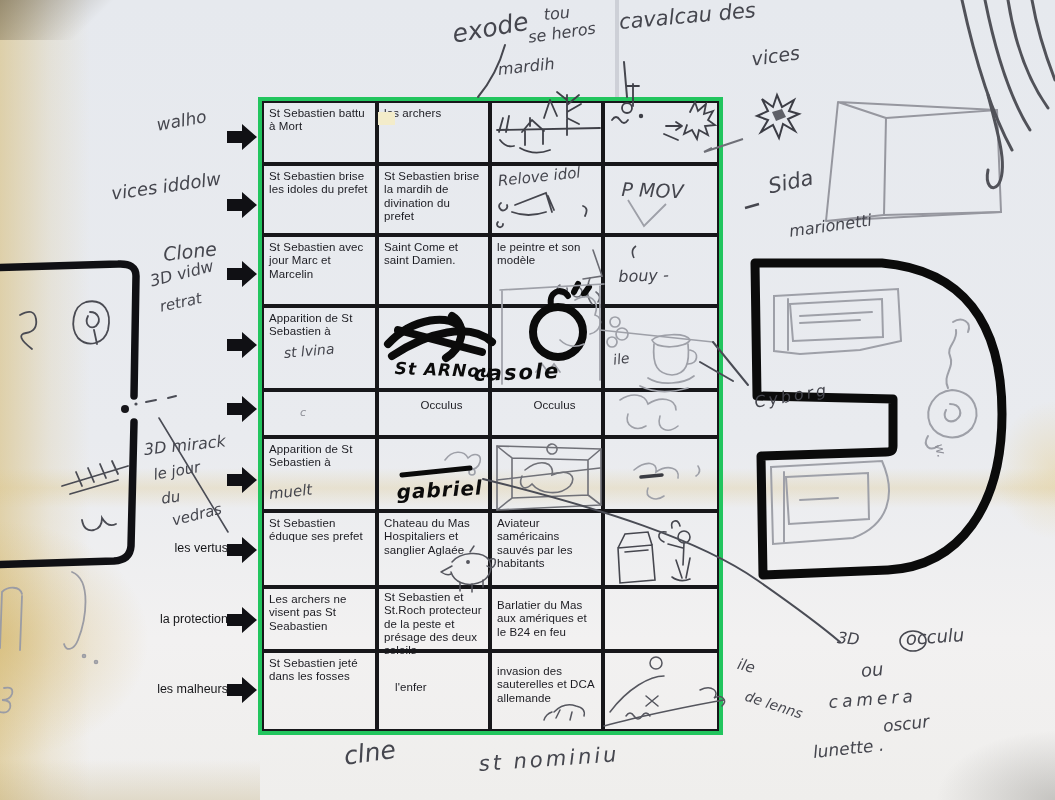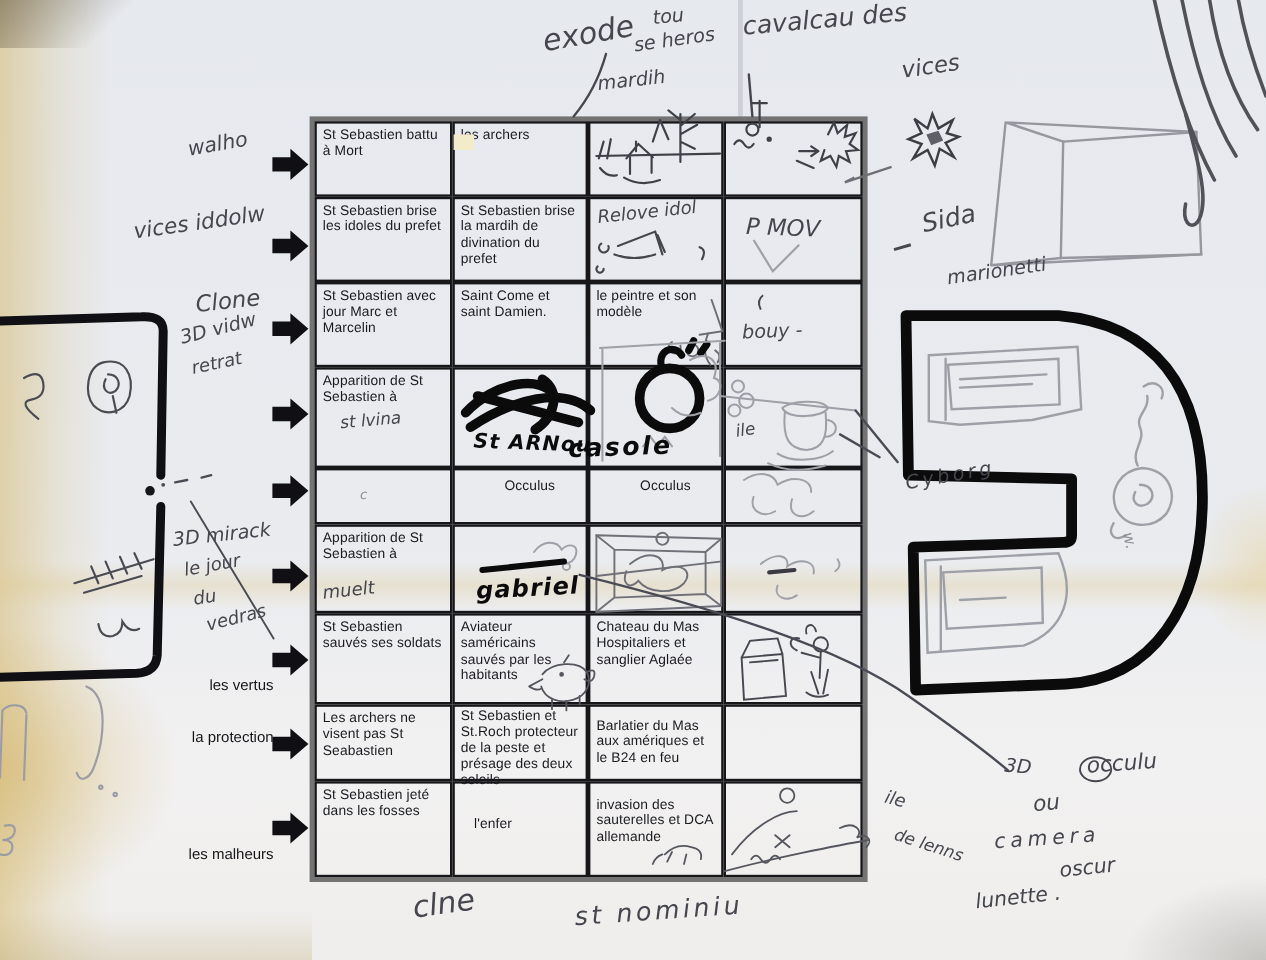--- a/index.html
+++ b/index.html
@@ -22,33 +22,33 @@
     background:radial-gradient(ellipse at 100% 50%,rgba(228,202,132,.4),transparent 70%);}
   .sh-br{right:0;bottom:0;width:120px;height:70px;
     background:radial-gradient(ellipse at 100% 100%,rgba(120,118,112,.35),transparent 70%);}
   .sh-bl{left:0;bottom:0;width:260px;height:40px;
     background:linear-gradient(0deg,rgba(190,170,120,.30),transparent);}
 
   
   .grid{position:absolute;left:258px;top:97px;display:grid;z-index:2;
         grid-template-columns:115px 113px 113px 116px;
         grid-template-rows:63px 71px 71px 84px 47px 74px 76px 64px 80px;
-        border:4px solid #737373;}
+        border:4px solid #22c55e;}
   .cell{border:2px solid #17171a;position:relative;box-sizing:border-box;}
   .pt{display:block;padding:4px 5px;font-size:11.5px;line-height:1.16;
       color:#1b1b21;letter-spacing:.1px;}
   .center{ text-align:center;padding-top:7px;margin-left:16px;}
 
   
   .t{position:absolute;white-space:nowrap;transform-origin:left top;z-index:7;}
   .hw{font-family:"DejaVu Sans",sans-serif;font-style:italic;color:#45464e;}
   .pc{font-family:"DejaVu Sans",sans-serif;font-style:italic;color:#8f9099;}
   .mk{font-family:"DejaVu Sans",sans-serif;font-style:italic;font-weight:bold;
       color:#0b0b0b;letter-spacing:1px;}
-  .lbl{font-size:12.5px;color:#17171a;text-align:right;margin-top:23px;}
+  .lbl{font-size:12.5px;color:#17171a;text-align:right;}
   svg.overlay{position:absolute;left:0;top:0;z-index:5;pointer-events:none;}
   .patch{position:absolute;left:378px;top:112px;width:17px;height:13px;
          background:#f3ecca;z-index:3;}
 </style>
 </head>
 <body>
 
 <div class="page">
 
   <div class="shade sh-main"></div>
@@ -108,27 +108,27 @@
     <div class="cell"></div>
 
     <div class="cell">
         <span class="pt">Apparition de St Sebastien à</span>
       </div>
     <div class="cell"></div>
     <div class="cell"></div>
     <div class="cell"></div>
 
     <div class="cell">
-        <span class="pt">St Sebastien sauvés ses soldats</span>
+        <span class="pt">St Sebastien éduque ses prefet</span>
+      </div>
+    <div class="cell">
+        <span class="pt">Chateau du Mas Hospitaliers et sanglier Aglaée</span>
       </div>
     <div class="cell">
         <span class="pt">Aviateur saméricains sauvés par les habitants</span>
-      </div>
-    <div class="cell">
-        <span class="pt">Chateau du Mas Hospitaliers et sanglier Aglaée</span>
       </div>
     <div class="cell"></div>
 
     <div class="cell">
         <span class="pt">Les archers ne visent pas St Seabastien</span>
       </div>
     <div class="cell">
         <span class="pt" style="padding-top:2px">St Sebastien et St.Roch protecteur de la peste et présage des deux soleils</span>
       </div>
     <div class="cell">
@@ -368,21 +368,21 @@
   <span class="t hw" style="left:155px;top:115px;font-size:17px;transform:rotate(-10deg)">walho</span>
   <span class="t hw" style="left:110px;top:183px;font-size:18px;transform:rotate(-8deg)">vices iddolw</span>
   <span class="t hw" style="left:162px;top:243px;font-size:19px;transform:rotate(-6deg)">Clone</span>
   <span class="t hw" style="left:148px;top:272px;font-size:16px;transform:rotate(-14deg)">3D vidw</span>
   <span class="t hw" style="left:158px;top:298px;font-size:15px;transform:rotate(-12deg)">retrat</span>
   <span class="t hw" style="left:143px;top:440px;font-size:16px;transform:rotate(-6deg)">3D mirack</span>
   <span class="t hw" style="left:152px;top:466px;font-size:15px;transform:rotate(-10deg)">le jour</span>
   <span class="t hw" style="left:160px;top:490px;font-size:15px;transform:rotate(-8deg)">du</span>
   <span class="t hw" style="left:170px;top:512px;font-size:15px;transform:rotate(-14deg)">vedras</span>
   <span class="t lbl" style="left:140px;top:541px;width:88px">les vertus</span>
-  <span class="t lbl" style="left:118px;top:584px;width:110px">la protection</span>
+  <span class="t lbl" style="left:118px;top:612px;width:110px">la protection</span>
   <span class="t lbl" style="left:128px;top:682px;width:100px">les malheurs</span>
 
   <span class="t hw" style="left:497px;top:172px;font-size:15px;transform:rotate(-6deg)">Relove idol</span>
   <span class="t hw" style="left:622px;top:178px;font-size:19px;transform:rotate(2deg)">P MOV</span>
   <span class="t hw" style="left:618px;top:267px;font-size:16px;transform:rotate(-2deg)">bouy -</span>
   <span class="t hw" style="left:283px;top:345px;font-size:14px;transform:rotate(-5deg)">st lvina</span>
   <span class="t mk" style="left:395px;top:358px;font-size:17px;transform:rotate(2deg)">St ARNou</span>
   <span class="t mk" style="left:473px;top:362px;font-size:21px;letter-spacing:2px;transform:rotate(-2deg)">casole</span>
   <span class="t hw" style="left:612px;top:352px;font-size:14px;transform:rotate(-8deg)">ile</span>
   <span class="t pc" style="left:300px;top:406px;font-size:11px">c</span>

